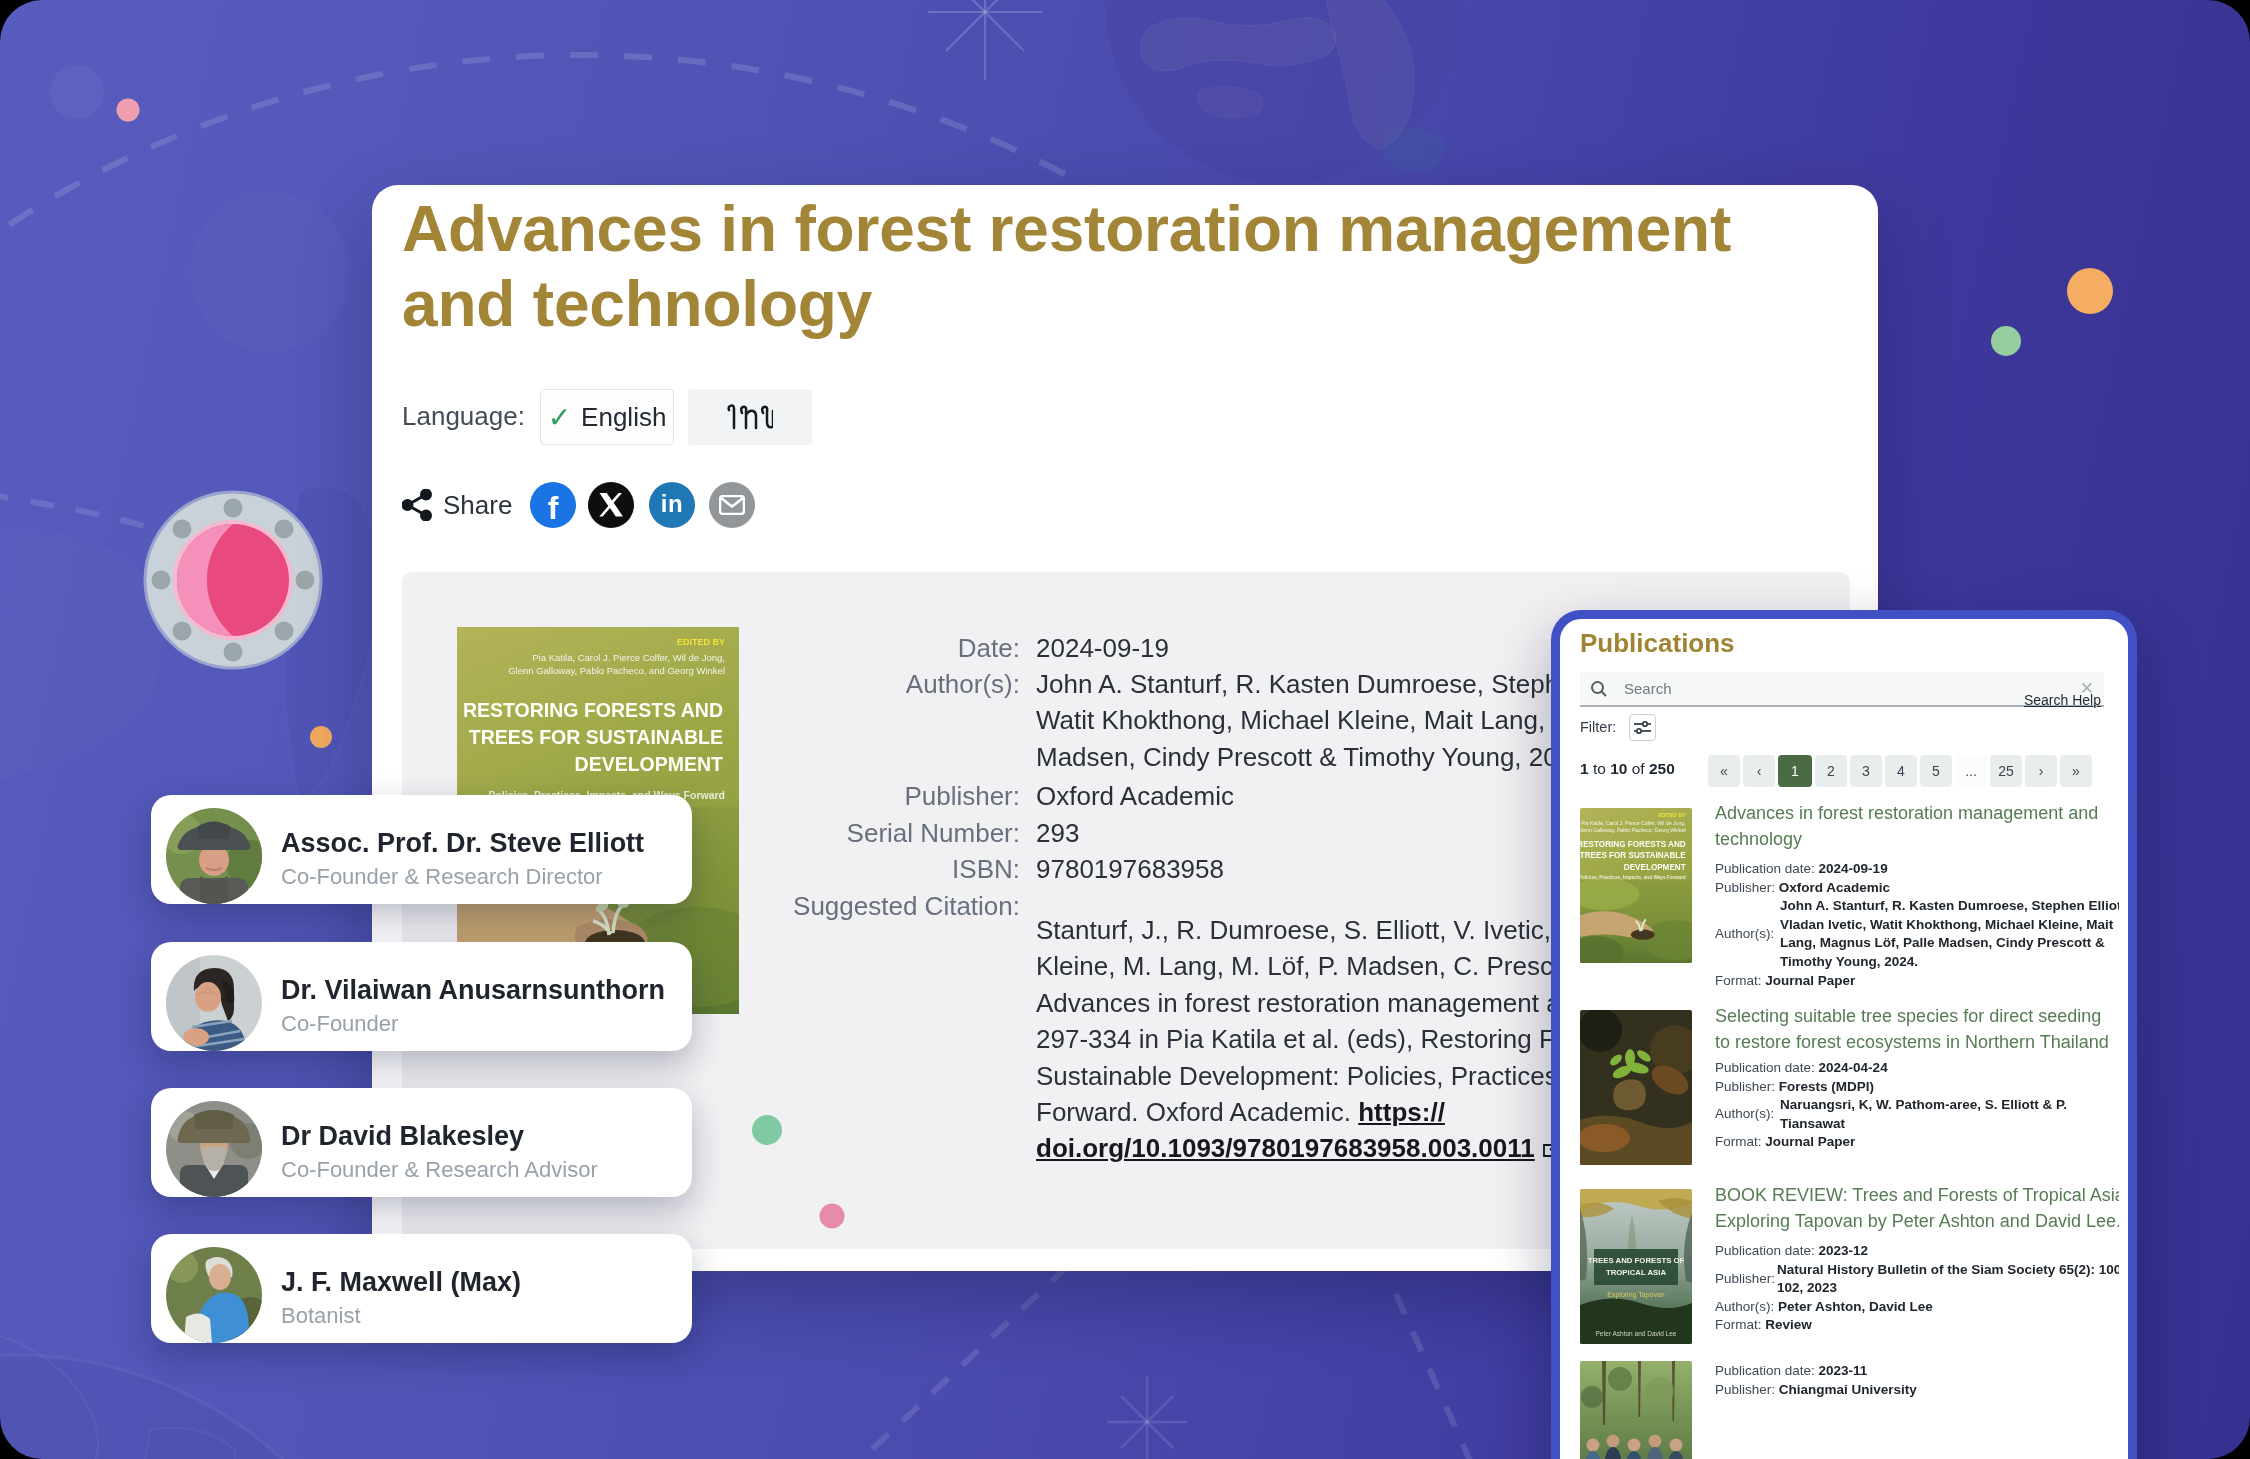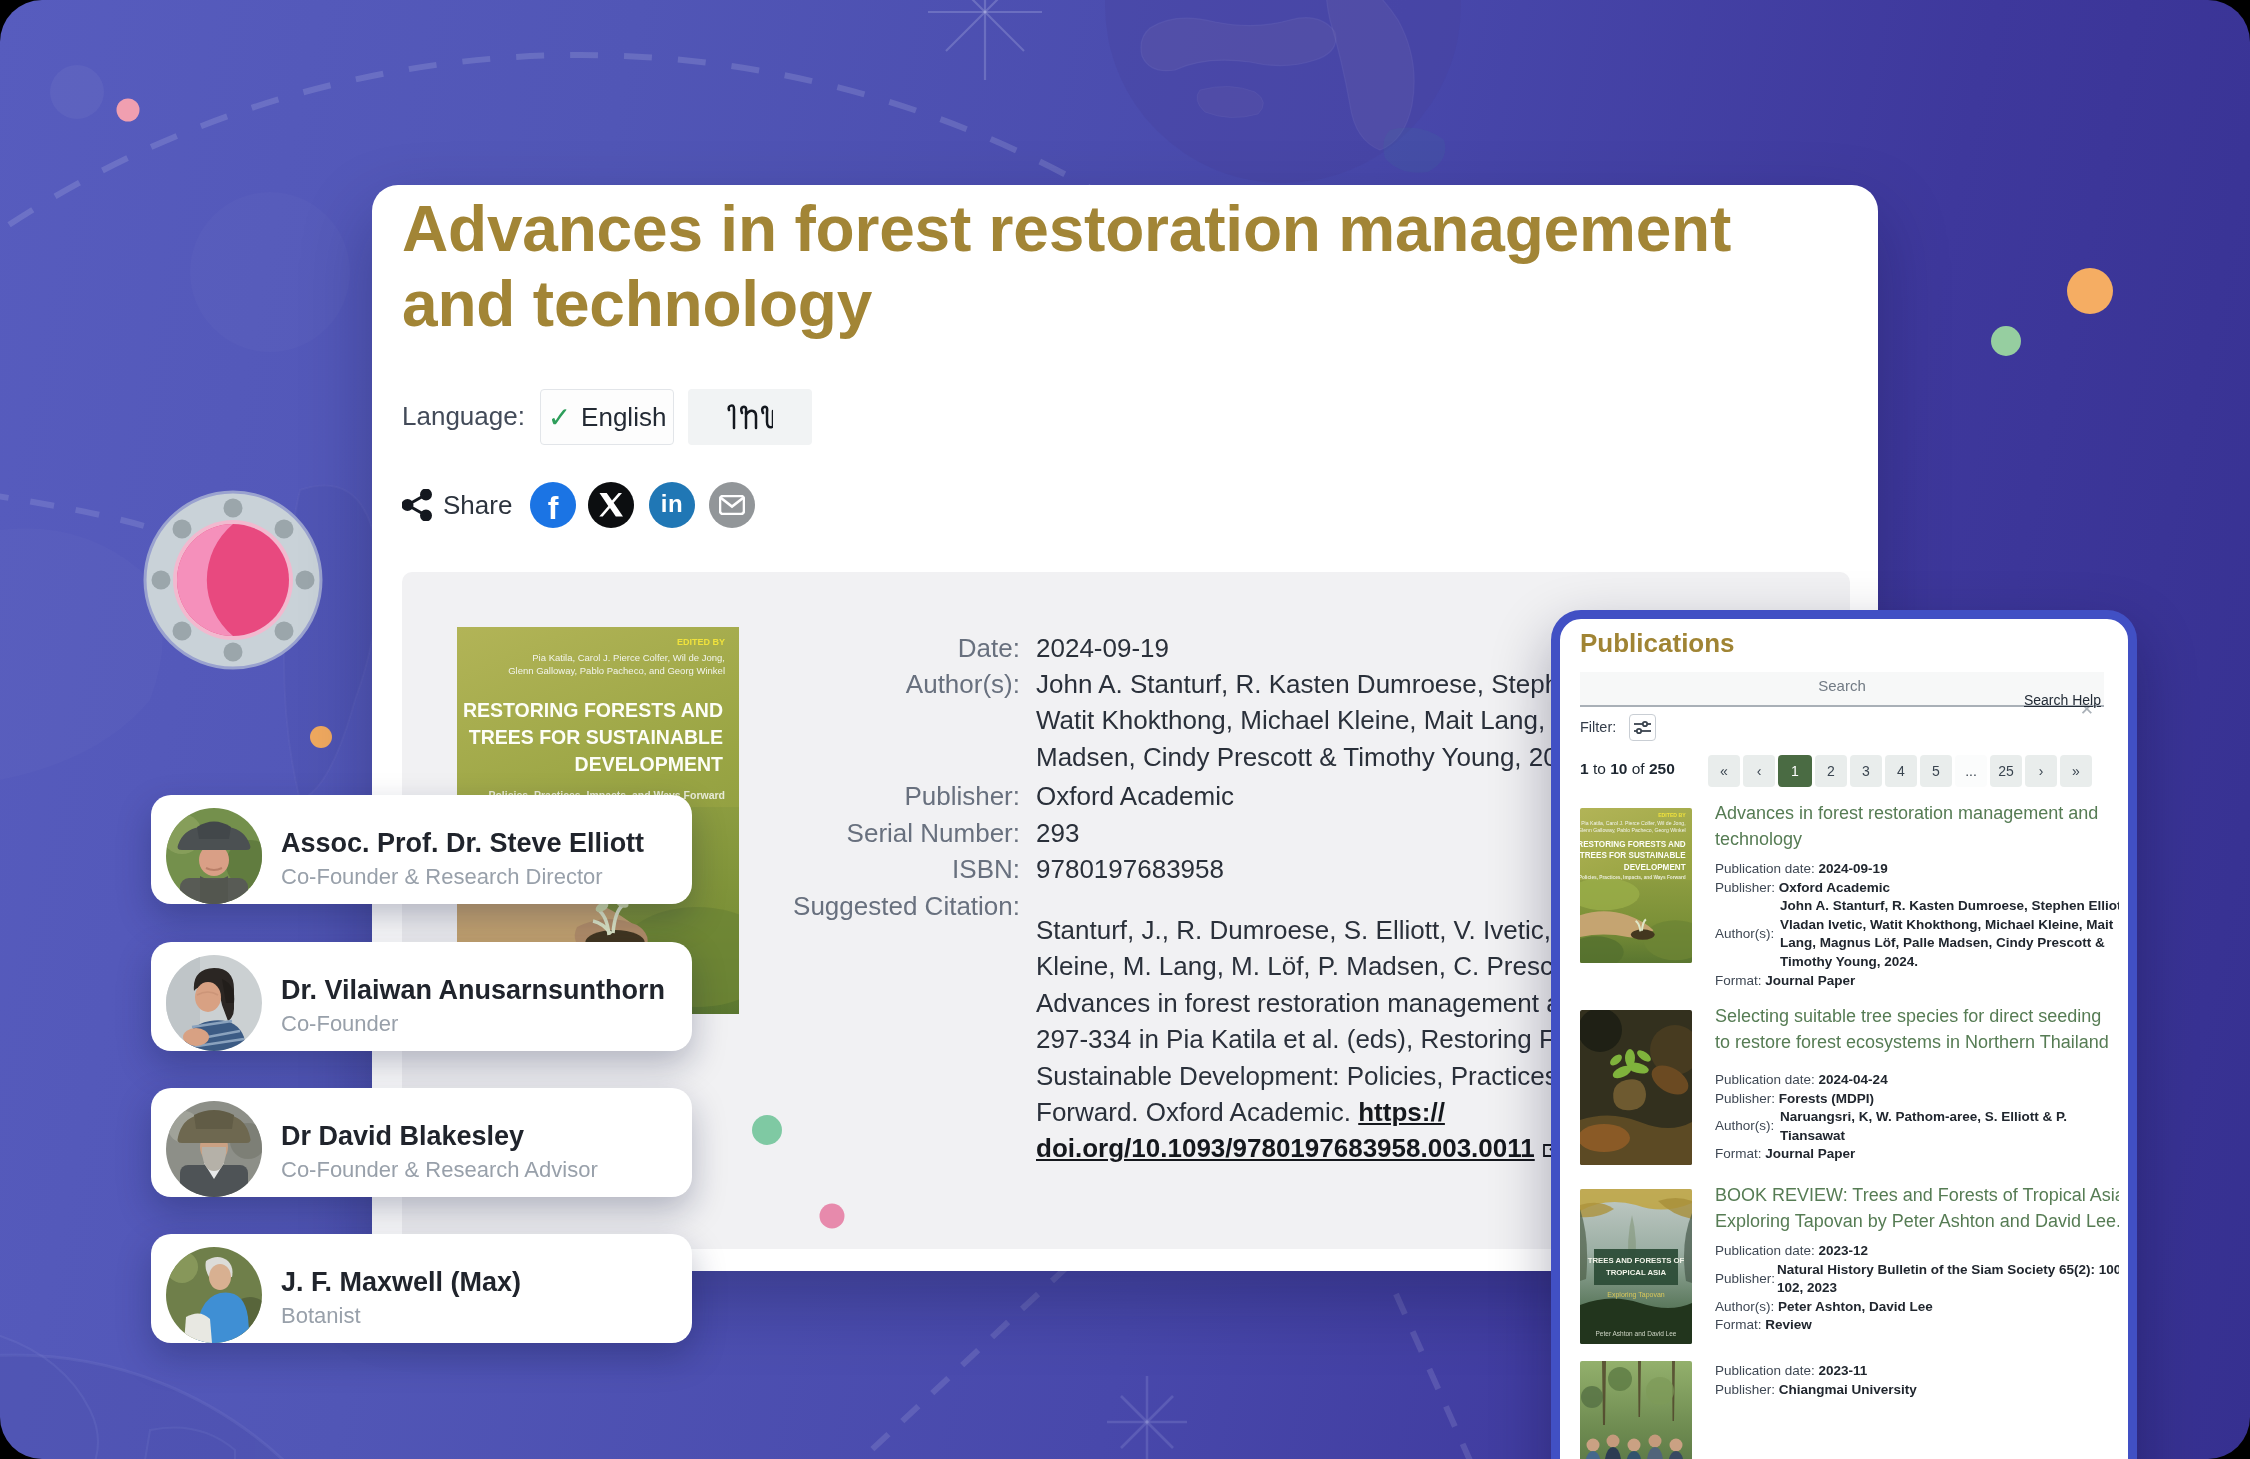--- a/index.html
+++ b/index.html
@@ -18,21 +18,21 @@
 .scirc{position:absolute;top:482px;width:46px;height:46px;border-radius:50%;display:flex;align-items:center;justify-content:center;}
 .detail{position:absolute;left:402px;top:572px;width:1448px;height:677px;background:#f1f1f3;border-radius:10px;}
 .dlab{position:absolute;width:420px;left:600px;text-align:right;font-size:26px;line-height:36.4px;color:#68707e;}
 .dval{position:absolute;left:1036px;font-size:26px;line-height:36.4px;color:#2a303a;white-space:nowrap;}
 .people{position:absolute;left:151px;width:541px;height:109px;background:#fff;border-radius:20px;box-shadow:0 14px 34px rgba(15,20,60,.28);}
 .pname{position:absolute;left:130px;top:33px;font-size:27px;font-weight:700;color:#20242c;white-space:nowrap;}
 .prole{position:absolute;left:130px;top:69px;font-size:22px;color:#98a0aa;white-space:nowrap;}
 .pphoto{position:absolute;left:15px;top:13px;width:96px;height:96px;border-radius:50%;overflow:hidden;}
 .pubs{position:absolute;left:1551px;top:610px;width:586px;height:900px;background:#fff;border:9px solid #4150c4;border-radius:30px;box-shadow:0 24px 60px rgba(10,10,45,.32);}
 .ptitle{position:absolute;left:1580px;top:628px;font-size:26px;font-weight:700;color:#a08434;}
-.psearch{position:absolute;left:1580px;top:672px;width:524px;height:35px;background:#f7f8f8;border-bottom:2px solid #a9b0b7;display:flex;align-items:center;padding:0 10px;gap:5px;flex-direction:column;}
+.psearch{position:absolute;left:1580px;top:672px;width:524px;height:35px;background:#f7f8f8;border-bottom:2px solid #a9b0b7;display:flex;align-items:center;padding:0 10px;gap:16px;}
 .pfil{position:absolute;left:1580px;top:719px;font-size:14.5px;color:#333c49;}
 .shelp{position:absolute;left:1900px;top:692px;width:201px;text-align:right;font-size:14px;color:#222b36;text-decoration:underline;}
 .pcount{position:absolute;left:1580px;top:760px;font-size:15.5px;color:#1d2630;}
 .pg{position:absolute;top:755px;width:32px;height:32px;background:#e9edec;border-radius:4px;display:flex;align-items:center;justify-content:center;font-size:14px;color:#3a4550;}
 .pga{background:#4a6b43;color:#fff;}
 .pthumb{position:absolute;left:1580px;width:112px;height:155px;border-radius:2px;overflow:hidden;}
 .pitem{position:absolute;left:1715px;width:404px;overflow:hidden;}
 .pt{font-size:18px;line-height:26px;color:#567c54;white-space:nowrap;}
 .pm{font-size:13.5px;line-height:18.6px;color:#3f4854;white-space:nowrap;}
 .pm b{color:#20262e;font-weight:700;}
@@ -332,21 +332,21 @@
   <g fill="#7fb33c">
           <ellipse cx="42" cy="62" rx="10" ry="5" transform="rotate(-25 42 62)"></ellipse>
           <ellipse cx="58" cy="58" rx="11" ry="5" transform="rotate(15 58 58)"></ellipse>
           <ellipse cx="50" cy="48" rx="5" ry="9"></ellipse>
           <ellipse cx="36" cy="50" rx="7" ry="4" transform="rotate(-40 36 50)"></ellipse>
           <ellipse cx="64" cy="46" rx="8" ry="4" transform="rotate(35 64 46)"></ellipse>
         </g>
 </svg></div>
 <div class="pitem" style="top:1003px">
   <div class="pt">Selecting suitable tree species for direct seeding<br>to restore forest ecosystems in Northern Thailand</div>
-  <div class="pm" style="margin-top:16px">Publication date: <b>2024-04-24</b></div>
+  <div class="pm" style="margin-top:4px">Publication date: <b>2024-04-24</b></div>
   <div class="pm">Publisher: <b>Forests (MDPI)</b></div>
   <div class="pm arow">
         <span class="alab">Author(s):</span>
         <div class="aval"><b>Naruangsri, K, W. Pathom-aree, S. Elliott &amp; P.<br>Tiansawat</b></div>
       </div>
   <div class="pm">Format: <b>Journal Paper</b></div>
 </div>
 <div class="pthumb" style="top:1189px"><svg width="112" height="155" viewBox="0 0 112 155">
   <defs>
           <linearGradient id="th3" x1="0" y1="0" x2="0" y2="1">

